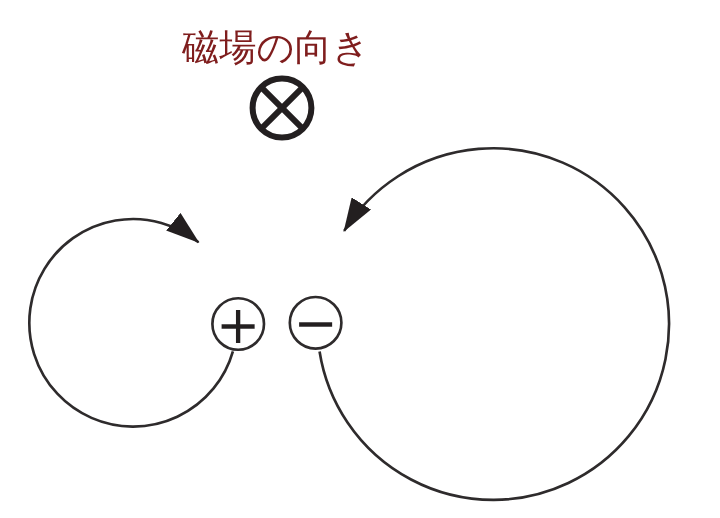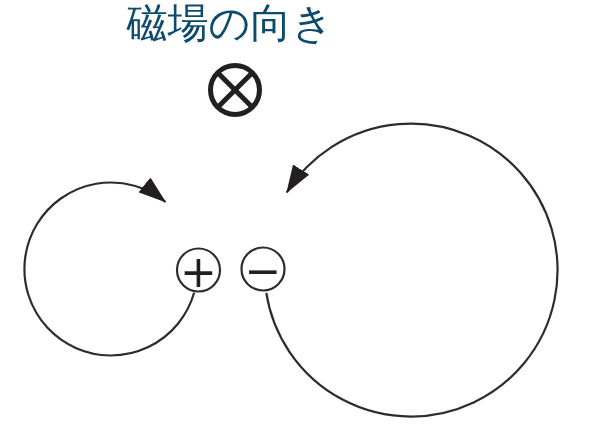--- a/index.html
+++ b/index.html
@@ -10,28 +10,28 @@
   .stage {
     position: relative;
     width: 600px;
     height: 432px;
     background: #ffffff;
     overflow: hidden;
     font-family: "DejaVu Serif", "Liberation Serif", serif;
   }
   .diagram-title {
     position: absolute;
-    top: 2px;
+    top: 24px;
     left: 30px;
     width: 400px;
     text-align: center;
-    font-size: 41px;
+    font-size: 31px;
     line-height: 1.05;
     letter-spacing: 0px;
-    color: #0c4a6e;
+    color: #7f1d1d;
     font-weight: 400;
     white-space: nowrap;
   }
   svg.diagram-canvas {
     position: absolute;
     top: 0;
     left: 0;
   }
   .orbit {
     fill: none;

